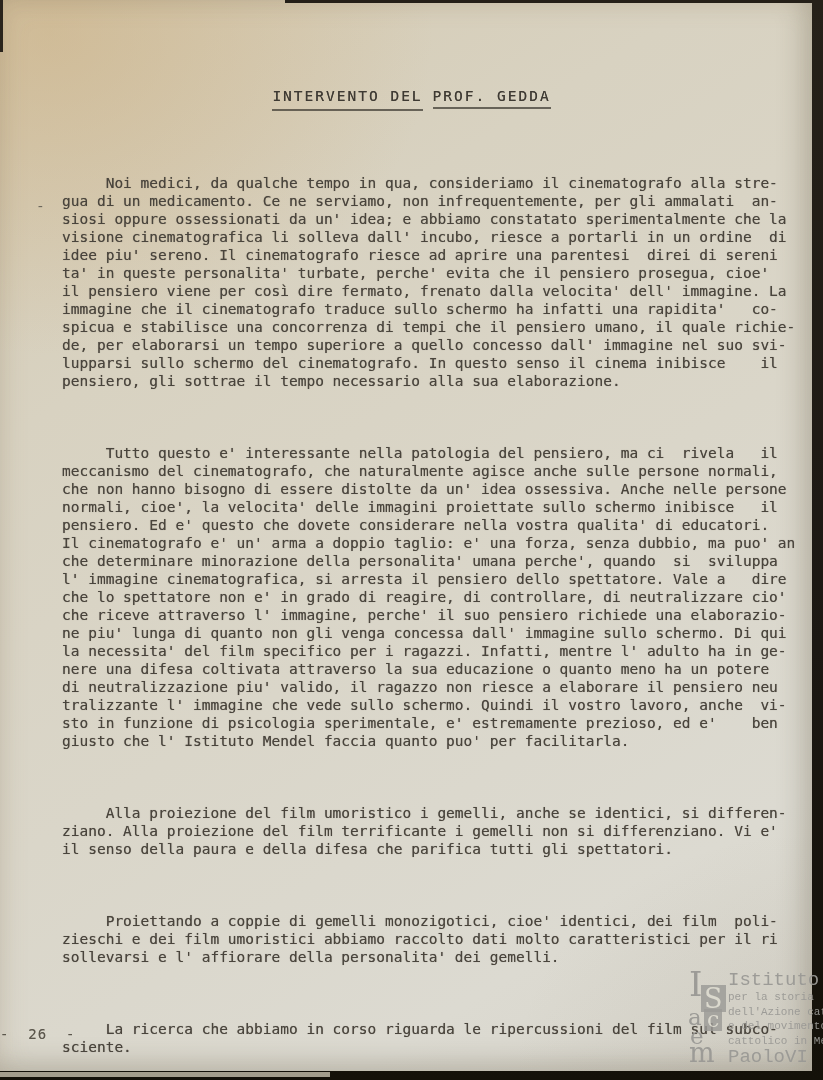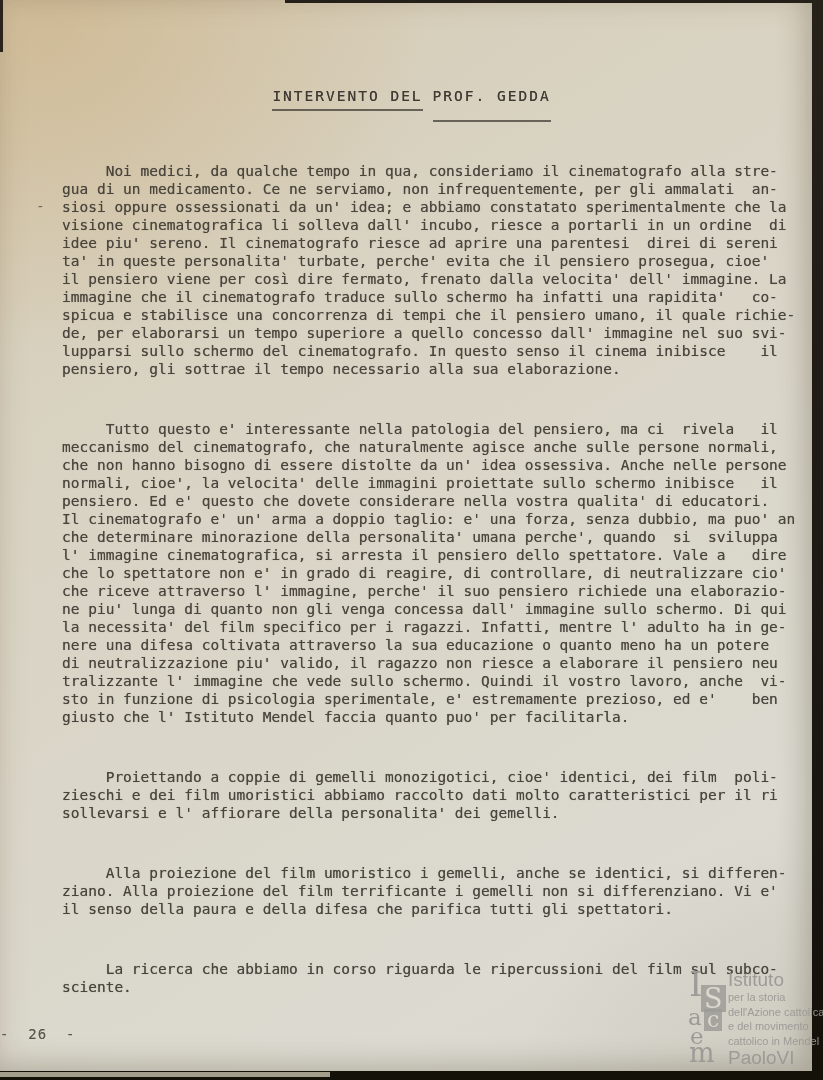--- a/index.html
+++ b/index.html
@@ -32,29 +32,29 @@
   .photo-edge-left{position:absolute;top:0;left:0;width:3px;height:52px;background:#2a241c;}
   .page-edge-light{position:absolute;left:0;bottom:3px;width:330px;height:5px;background:#c7c1ae;opacity:.8;}
 
   .title{
     position:absolute;top:88px;left:0;width:100%;
     text-align:center;color:#3e3a33;
     font-size:14.5px;letter-spacing:2px;white-space:pre;
     text-shadow:0 0 .6px rgba(62,58,51,.8);
   }
   .title .u1{border-bottom:2px solid rgba(66,61,53,.75);padding-bottom:5px;margin-right:10px;margin-top:22px;}
-  .title .u2{border-bottom:2px solid rgba(66,61,53,.75);padding-bottom:16px;}
+  .title .u2{border-bottom:2px solid rgba(66,61,53,.75);padding-bottom:3px;}
 
   .typed{
     position:absolute;left:62px;top:126px;width:750px;
     font-size:14.5px;line-height:18px;color:var(--ink);
     white-space:pre;
     text-shadow:0 0 .7px rgba(73,68,60,.65);
   }
-  .paragraph{margin:0 0 6px 0;}
+  .paragraph{margin:12px 0 6px 0;}
   .paragraph:last-child{margin-bottom:0;}
 
   .margin-tick{
     position:absolute;left:36px;top:198px;color:#6d685d;font-size:14.5px;
   }
   .page-number{
     position:absolute;top:1026px;left:0;width:100%;text-align:left;
     color:#5b564c;font-size:14px;letter-spacing:1px;white-space:pre;
     text-shadow:0 0 .6px rgba(91,86,76,.6);
   }
@@ -70,21 +70,21 @@
   }
   .mg{position:absolute;line-height:1;}
   .mg-i{top:-2px;left:1px;font-size:34px;}
   .mg-s{top:16px;left:13px;font-size:27px;background:rgba(154,153,149,.85);color:#dcdacf;padding:0 3px;}
   .mg-a{top:37px;left:0;font-size:23px;}
   .mg-c{top:40px;left:16px;font-size:22px;background:rgba(154,153,149,.85);color:#dcdacf;padding:0 3px;}
   .mg-e{top:56px;left:2px;font-size:23px;}
   .mg-m{top:70px;left:1px;font-size:27px;}
   .wm-text{
     position:absolute;left:40px;top:1px;width:90px;
-    font-family:Liberation Sans, sans-serif;
+    font-family:Liberation Mono, monospace;
     white-space:nowrap;
   }
   .wm-line{display:block;}
   .wm-l0{font-size:19px;line-height:20px;}
   .wm-l1,.wm-l2,.wm-l3,.wm-l4{font-size:11px;line-height:14.5px;}
   .wm-l5{font-size:19px;line-height:19px;}
 </style>
 </head>
 <body>
 
@@ -122,26 +122,26 @@
 l' immagine cinematografica, si arresta il pensiero dello spettatore. Vale a   dire
 che lo spettatore non e' in grado di reagire, di controllare, di neutralizzare cio'
 che riceve attraverso l' immagine, perche' il suo pensiero richiede una elaborazio-
 ne piu' lunga di quanto non gli venga concessa dall' immagine sullo schermo. Di qui
 la necessita' del film specifico per i ragazzi. Infatti, mentre l' adulto ha in ge-
 nere una difesa coltivata attraverso la sua educazione o quanto meno ha un potere
 di neutralizzazione piu' valido, il ragazzo non riesce a elaborare il pensiero neu
 tralizzante l' immagine che vede sullo schermo. Quindi il vostro lavoro, anche  vi-
 sto in funzione di psicologia sperimentale, e' estremamente prezioso, ed e'    ben
 giusto che l' Istituto Mendel faccia quanto puo' per facilitarla.</div>
+    <div class="paragraph">     Alla proiezione del film umoristico i gemelli, anche se identici, si differen-
+ziano. Alla proiezione del film terrificante i gemelli non si differenziano. Vi e'
+il senso della paura e della difesa che parifica tutti gli spettatori.</div>
     <div class="paragraph">     Proiettando a coppie di gemelli monozigotici, cioe' identici, dei film  poli-
 zieschi e dei film umoristici abbiamo raccolto dati molto caratteristici per il ri
 sollevarsi e l' affiorare della personalita' dei gemelli.</div>
-    <div class="paragraph">     Alla proiezione del film umoristico i gemelli, anche se identici, si differen-
-ziano. Alla proiezione del film terrificante i gemelli non si differenziano. Vi e'
-il senso della paura e della difesa che parifica tutti gli spettatori.</div>
     <div class="paragraph">     La ricerca che abbiamo in corso riguarda le ripercussioni del film sul subco-
 sciente.</div>
     
   </div>
 
   <div class="page-number">-  26  -</div>
 
   <div class="watermark">
     <div class="monogram">
       <span class="mg mg-i">I</span>

